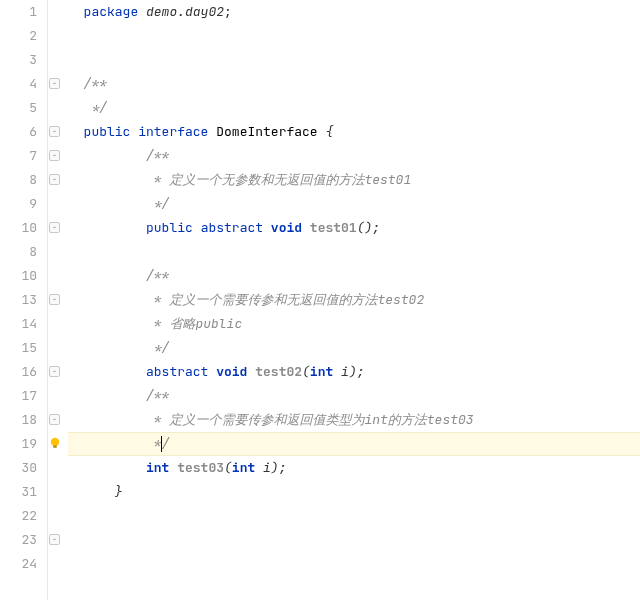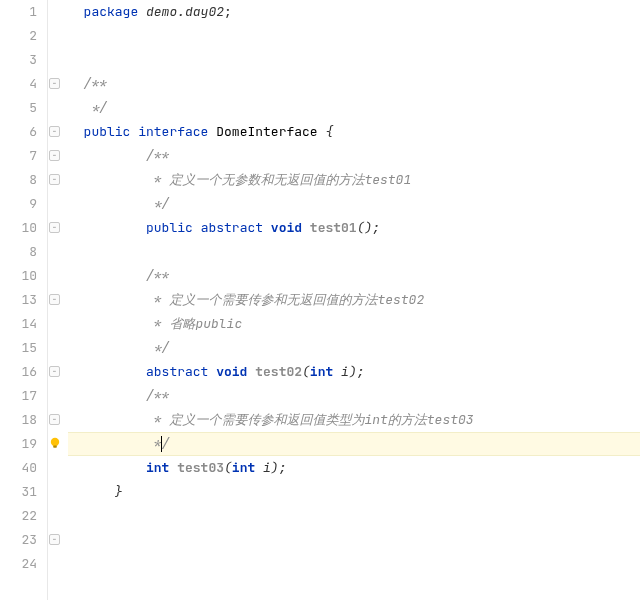--- a/index.html
+++ b/index.html
@@ -111,21 +111,21 @@
       <div class="num">10</div>
       <div class="num">8</div>
       <div class="num">10</div>
       <div class="num">13</div>
       <div class="num">14</div>
       <div class="num">15</div>
       <div class="num">16</div>
       <div class="num">17</div>
       <div class="num">18</div>
       <div class="num">19</div>
-      <div class="num">40</div>
+      <div class="num">30</div>
       <div class="num">31</div>
       <div class="num">22</div>
       <div class="num">23</div>
       <div class="num">24</div>
     </div>
   <div class="foldcol">
       <div class="foldmark" style="top: 78px;">−</div>
       <div class="foldmark" style="top: 126px;">−</div>
       <div class="foldmark" style="top: 150px;">−</div>
       <div class="foldmark" style="top: 174px;">−</div>

